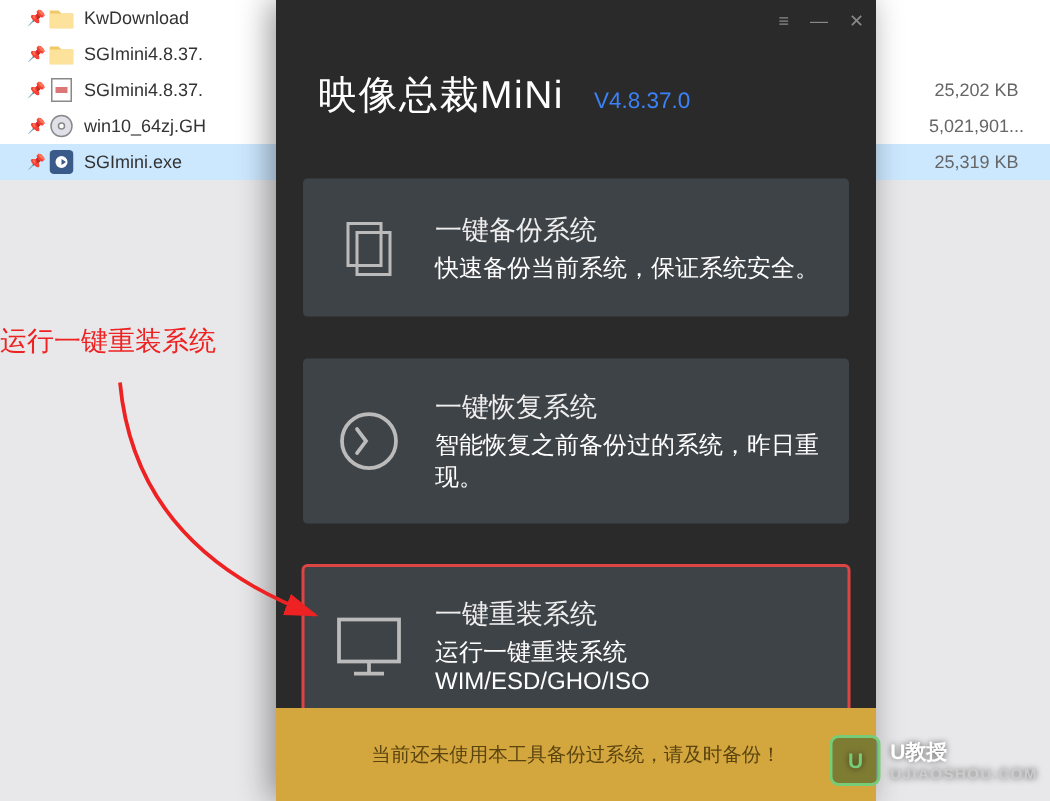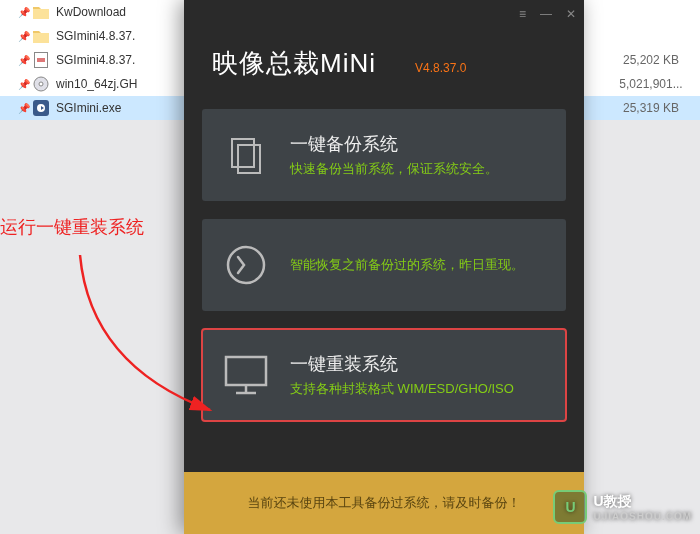--- a/index.html
+++ b/index.html
@@ -30,35 +30,35 @@
   box-shadow: -4px 0 20px rgba(0,0,0,0.4);
 }
 .titlebar {
   display: flex; justify-content: flex-end; align-items: center;
   height: 28px; padding-right: 8px; gap: 14px;
 }
 .titlebar span { color: #888; font-size: 12px; cursor: pointer; }
 .app-header { padding: 18px 28px 10px; }
 .app-title-row { display: flex; align-items: baseline; gap: 20px; }
 .app-title { color: #fff; font-size: 26px; font-weight: 500; letter-spacing: 1px; }
-.app-version { color: #f97316; font-size: 12px; margin-left: 19px; }
+.app-version { color: #3b82f6; font-size: 15px; }
 .card {
-  margin: 18px 18px; background: #3e4347; border-radius: 3px;
+  margin: 28px 18px; background: #3e4347; border-radius: 3px;
   display: flex; align-items: center; padding: 20px 18px;
   cursor: pointer;
 }
 .card.highlighted { outline: 2px solid #d44; outline-offset: -1px; }
 .card-icon {
   width: 52px; height: 52px; margin-right: 18px;
   display: flex; align-items: center; justify-content: center;
   color: #ccc;
 }
 .card-text { flex: 1; }
 .card-title { color: #eee; font-size: 18px; font-weight: 500; margin-bottom: 4px; }
-.card-sub { color: #84cc16; font-size: 13px; }
+.card-sub { color: #ffffff; font-size: 16px; }
 .footer-bar {
   position: absolute; left: 0; right: 0; bottom: 0;
   background: #d4a63e; color: #5a4510;
   text-align: center; font-size: 13px;
   padding: 22px 8px;
 }
 .annotation {
   position: absolute; left: 0; top: 215px;
   color: #e22; font-size: 18px; font-weight: 500;
 }
@@ -178,34 +178,35 @@
         </div>
       </div>
       <div class="card">
         <div class="card-icon">
           <svg width="46" height="46" viewBox="0 0 46 46" stroke="#bbb" stroke-width="2.5" fill="none">
             <circle cx="23" cy="23" r="18"></circle>
             <path d="M15 15l6 8-6 8" stroke-linecap="round"></path>
           </svg>
         </div>
         <div class="card-text">
+          <div class="card-title">一键恢复系统</div>
           <div class="card-sub">智能恢复之前备份过的系统，昨日重现。</div>
         </div>
       </div>
       <div class="card highlighted">
         <div class="card-icon">
           <svg width="48" height="44" viewBox="0 0 48 44" stroke="#bbb" stroke-width="2.5" fill="none">
             <rect x="4" y="4" width="40" height="28"></rect>
             <line x1="24" y1="32" x2="24" y2="40"></line>
             <line x1="14" y1="40" x2="34" y2="40"></line>
           </svg>
         </div>
         <div class="card-text">
           <div class="card-title">一键重装系统</div>
-          <div class="card-sub">支持各种封装格式 WIM/ESD/GHO/ISO</div>
+          <div class="card-sub">运行一键重装系统 WIM/ESD/GHO/ISO</div>
         </div>
       </div>
     </div>
   <div class="footer-bar">当前还未使用本工具备份过系统，请及时备份！</div>
 </div>
 
 <div class="annotation">运行一键重装系统</div>
 <svg class="arrow">
   <defs>
       <marker id="ah" markerWidth="10" markerHeight="10" refX="8" refY="3" orient="auto">

